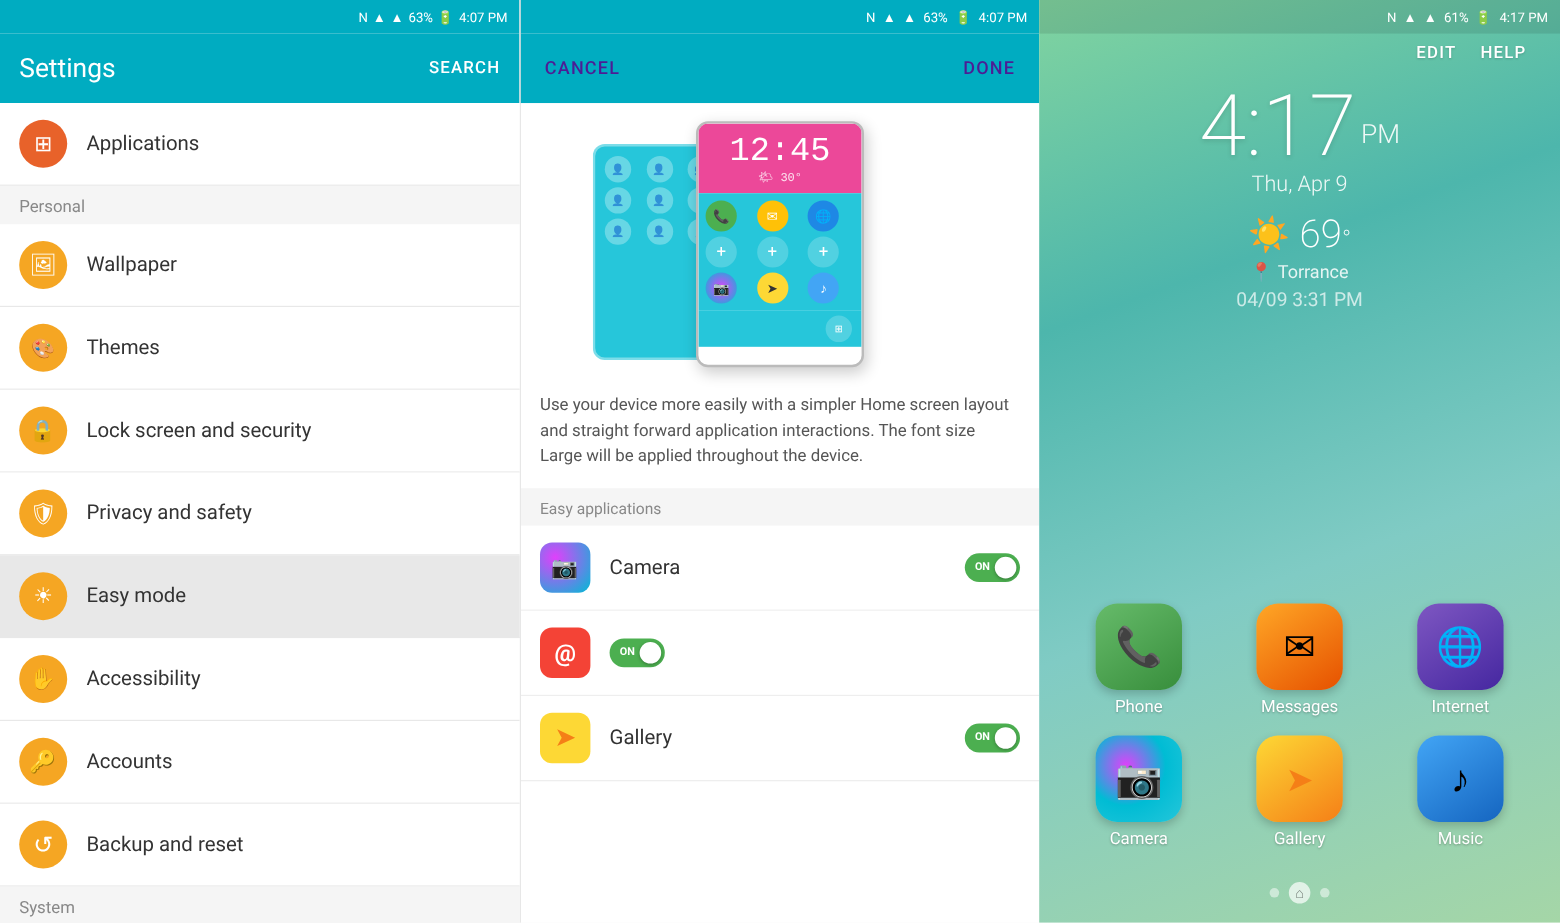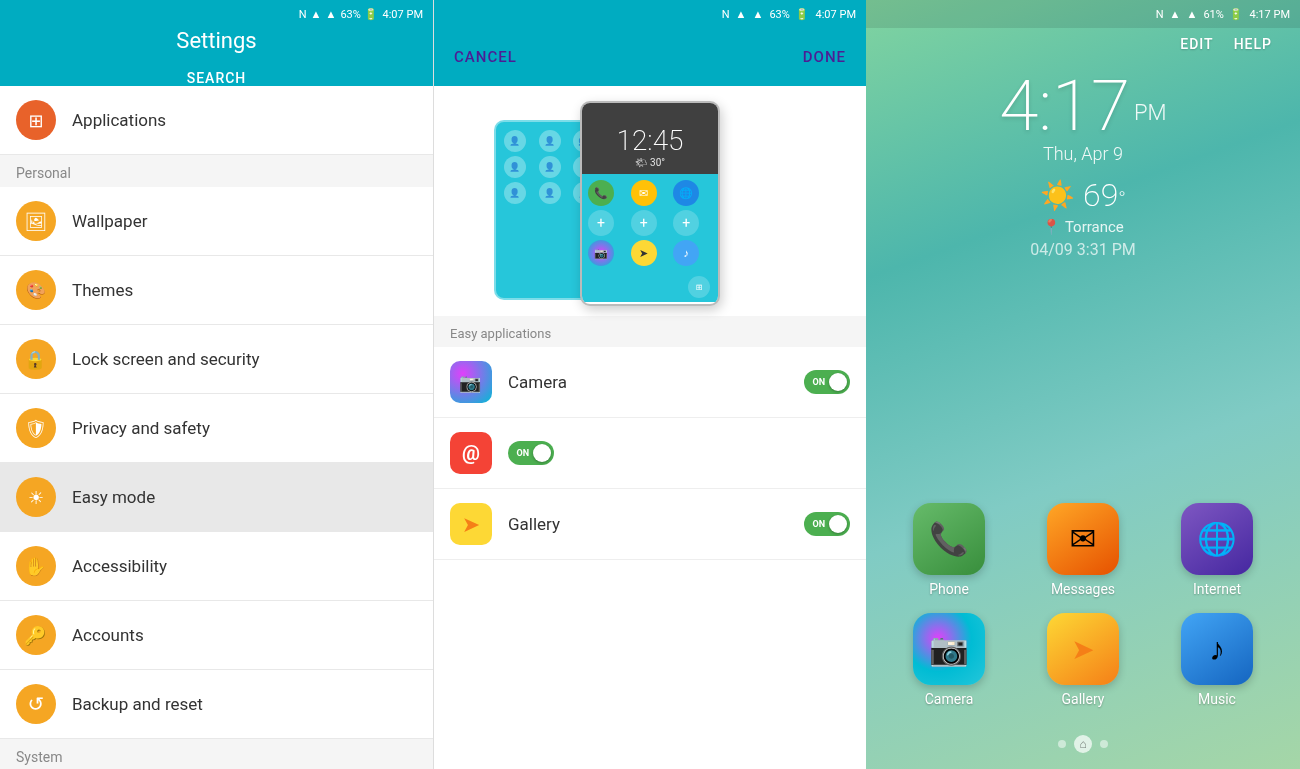--- a/index.html
+++ b/index.html
@@ -41,21 +41,20 @@
       gap: 4px;
     }
 
     .settings-header {
       background: #00acc1;
       height: 58px;
       display: flex;
       align-items: center;
       justify-content: space-between;
       padding: 0 16px;
-      flex-direction: column;
     }
     .settings-title {
       color: white;
       font-size: 22px;
       font-weight: 400;
     }
     .settings-search {
       color: white;
       font-size: 14px;
       font-weight: 500;
@@ -391,22 +390,23 @@
       width: 140px;
       height: 205px;
       border-radius: 10px;
       background: white;
       border: 2px solid #bbb;
       overflow: hidden;
       box-shadow: 2px 4px 12px rgba(0,0,0,0.2);
       z-index: 2;
     }
     .prev-screen-top {
-      background: #404040;
-      padding: 21px 6px 6px;
+      background: #ec4899;
+      padding: 8px 6px 6px;
+      font-family: Liberation Mono, monospace;
     }
     .prev-time-big {
       color: white;
       font-size: 28px;
       font-weight: 200;
       text-align: center;
     }
     .prev-weather-row {
       color: rgba(255,255,255,0.85);
       font-size: 10px;
@@ -577,20 +577,21 @@
           <div class="prev-ic p-cam">📷</div>
           <div class="prev-ic p-yel2">➤</div>
           <div class="prev-ic p-music">♪</div>
         </div>
         <div style="background:#26c6da; display:flex; justify-content:flex-end; padding:4px 8px;">
           <div class="prev-ic p-grid" style="width:22px;height:22px;font-size:8px;">⊞</div>
         </div>
       </div>
     </div>
 
+    <div class="preview-desc">Use your device more easily with a simpler Home screen layout and straight forward application interactions. The font size Large will be applied throughout the device.</div>
 
     <div class="easy-apps-section">
       <div class="easy-apps-label">Easy applications</div>
 
       <div class="app-toggle-item">
         <div class="app-toggle-icon app-camera-icon">
           <span style="font-size:18px;">📷</span>
         </div>
         <span class="app-toggle-label">Camera</span>
         <div class="toggle-on">

